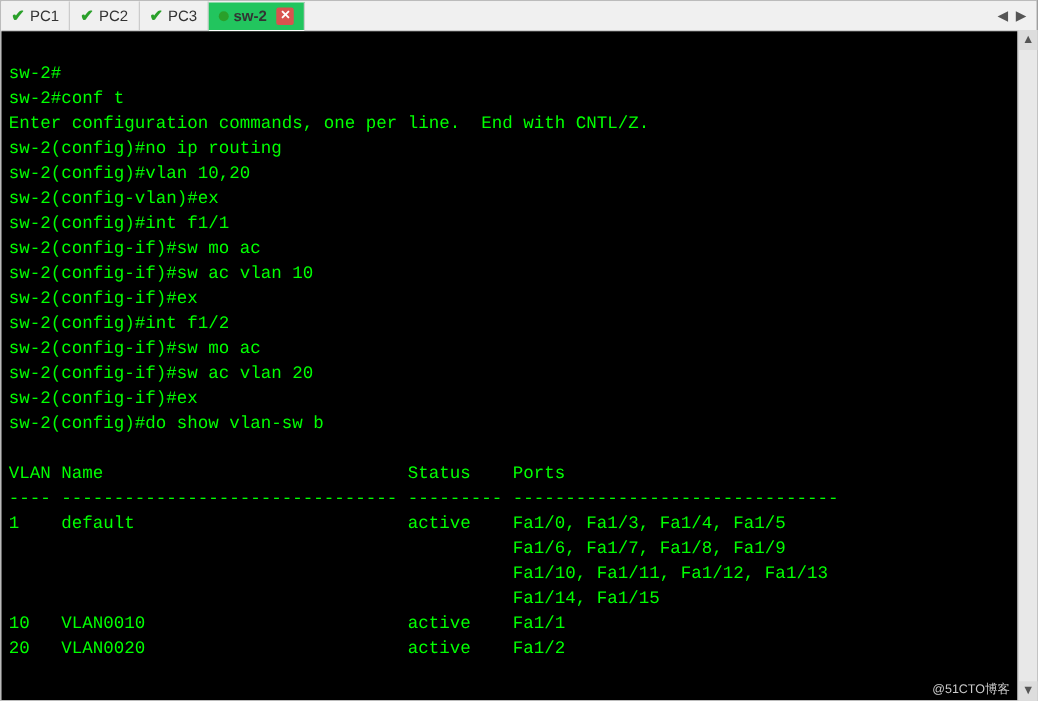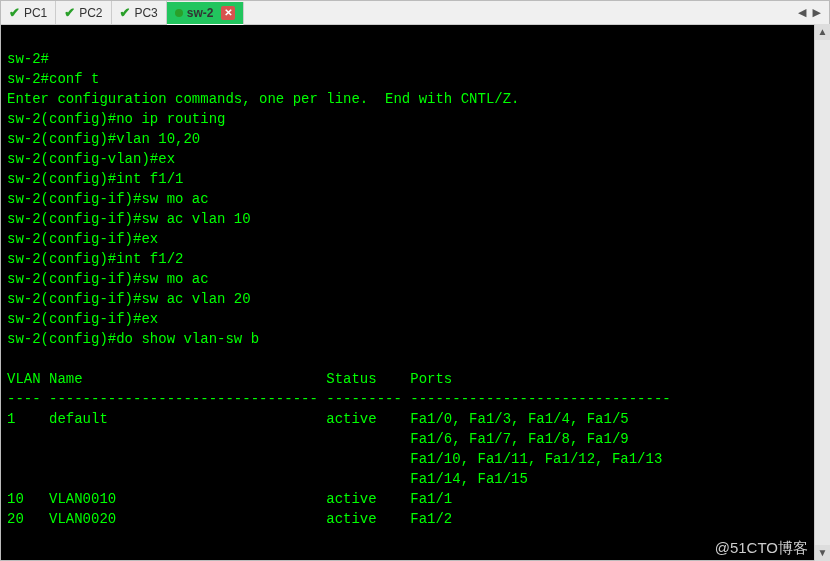--- a/index.html
+++ b/index.html
@@ -93,21 +93,21 @@
     color: #555;
     line-height: 16px;
     background: #ddd;
   }
   .scroll-arrow.down { position: absolute; bottom: 0; width: 100%; }
   .watermark {
     position: absolute;
     bottom: 3px;
     right: 22px;
     color: #ccc;
-    font-size: 15px;
+    font-size: 10px;
     font-family: sans-serif;
     margin-left: 16px;
   }
   pre { margin: 0; font-family: inherit; }
 </style>
 </head>
 <body>
 
 <div class="tabbar">
   <div class="tab">

